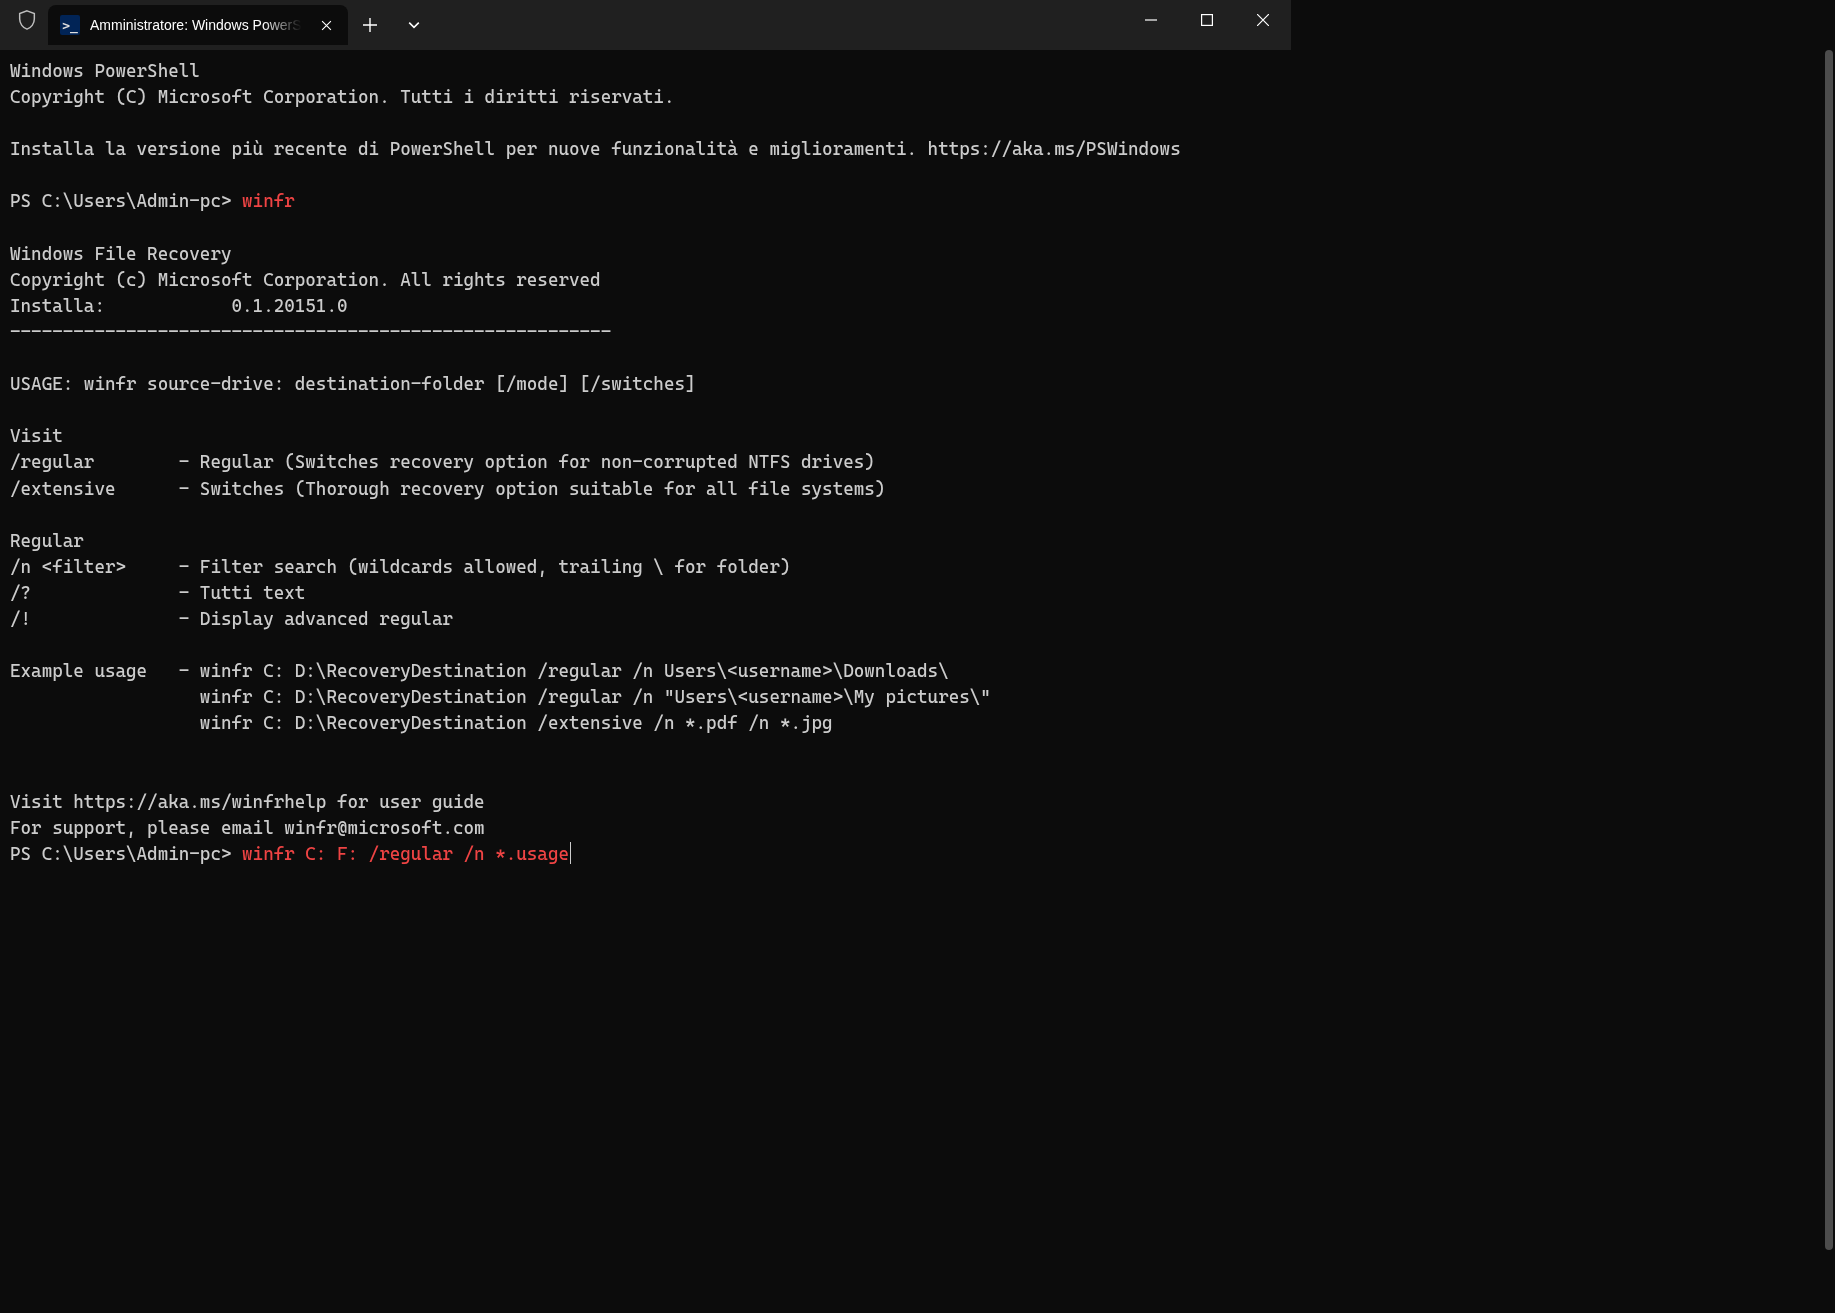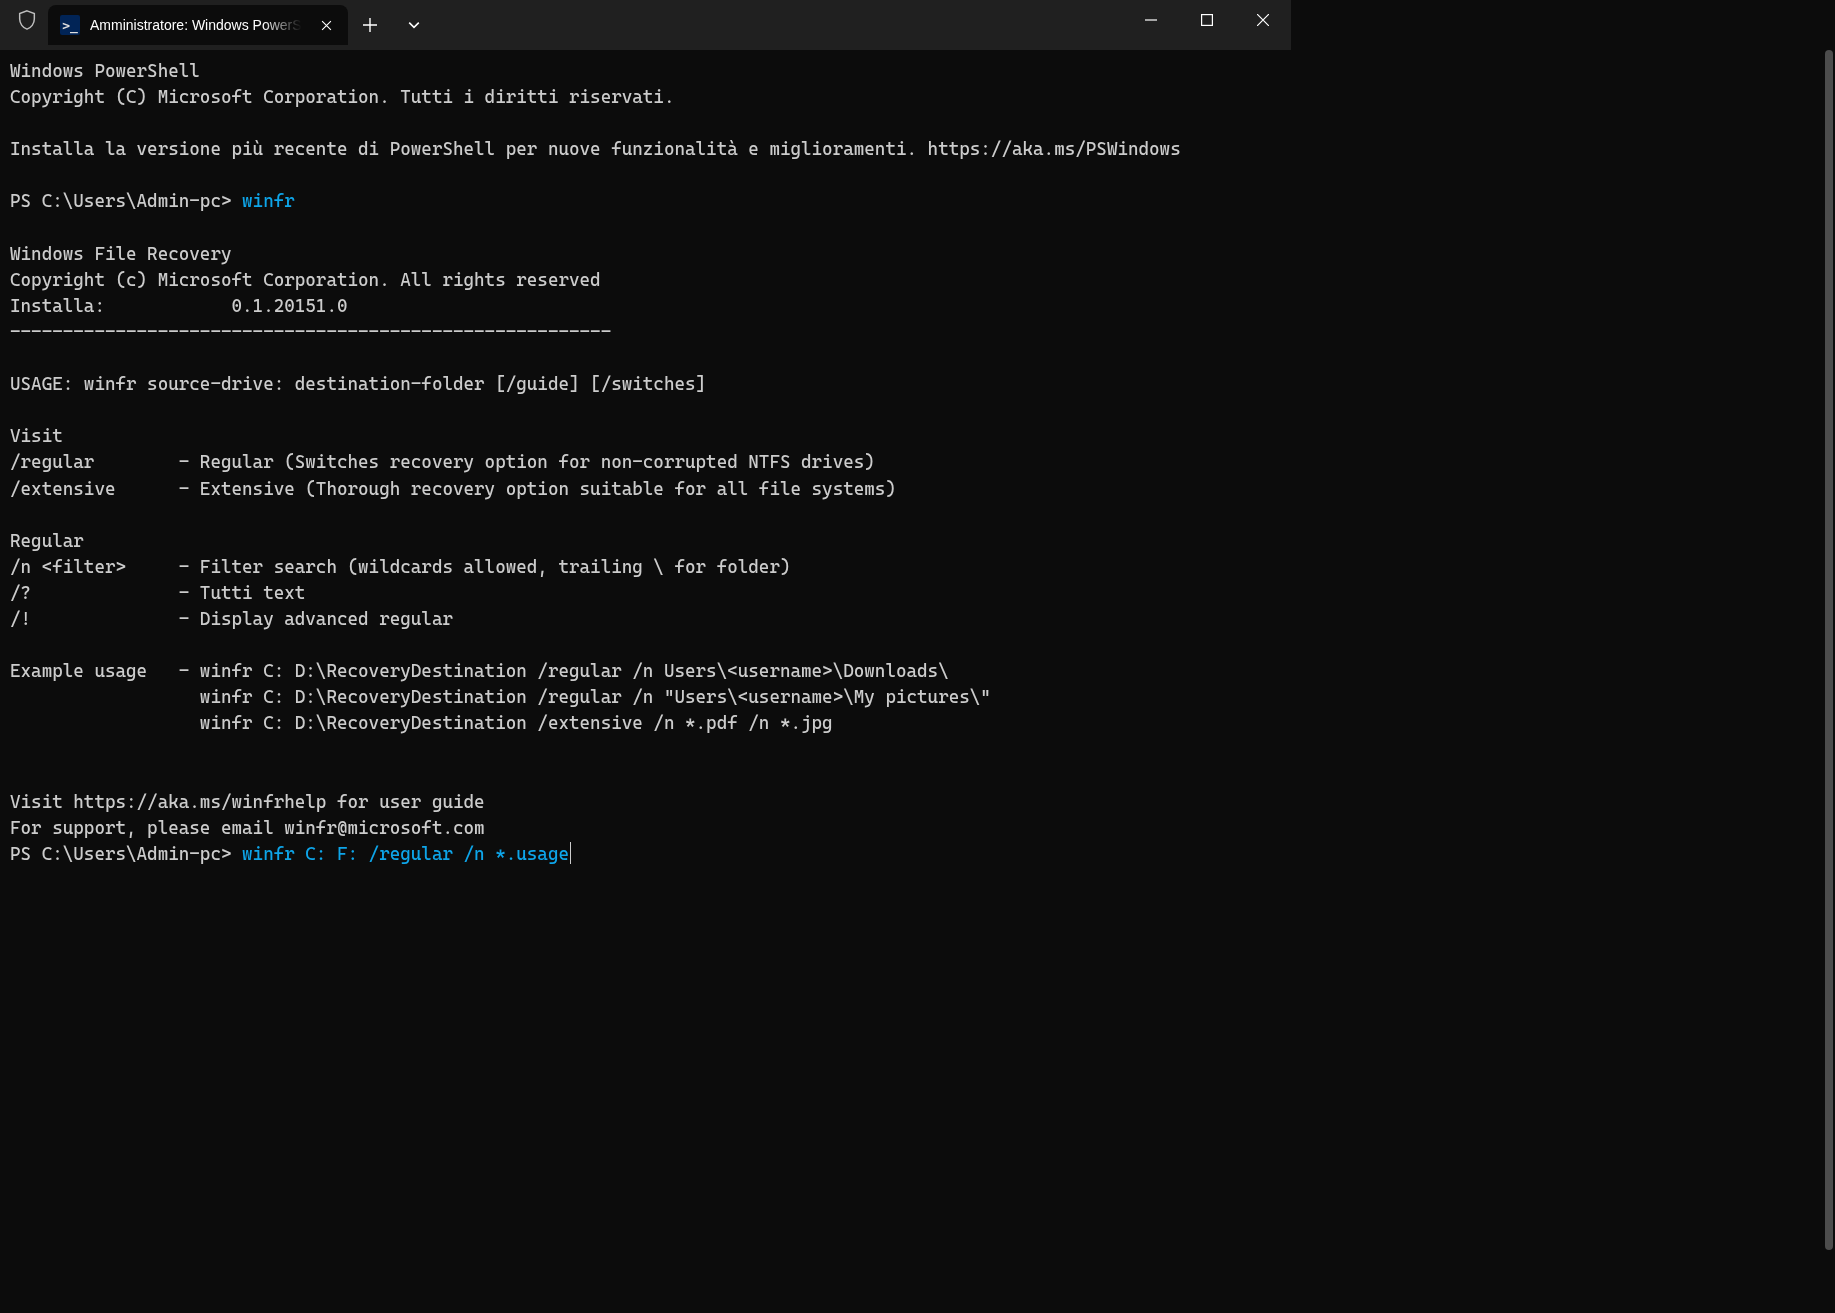--- a/index.html
+++ b/index.html
@@ -110,21 +110,21 @@
   .terminal {
     flex: 1;
     background: #0c0c0c;
     padding: 8px 10px;
     white-space: pre-wrap;
     word-break: break-all;
     line-height: 1.45;
     position: relative;
     overflow: hidden;
   }
-  .cmd { color: #0ea5e9; }
+  .cmd { color: #ef4444; }
   .caret {
     display: inline-block;
     width: 1px;
     height: 1.2em;
     background: #cccccc;
     vertical-align: text-bottom;
     margin-left: 1px;
   }
   .scrollbar {
     position: absolute;
@@ -199,25 +199,25 @@
 <span></span>
 <span>Installa la versione più recente di PowerShell per nuove funzionalità e miglioramenti. https://aka.ms/PSWindows</span>
 <span></span>
 <span>PS C:\Users\Admin-pc&gt; </span><span class="cmd">winfr</span>
 <span></span>
 <span>Windows File Recovery</span>
 <span>Copyright (c) Microsoft Corporation. All rights reserved</span>
 <span>Installa:            0.1.20151.0</span>
 <span>---------------------------------------------------------</span>
 <span></span>
-<span>USAGE: winfr source-drive: destination-folder [/guide] [/switches]</span>
+<span>USAGE: winfr source-drive: destination-folder [/mode] [/switches]</span>
 <span></span>
 <span>Visit</span>
 <span>/regular        - Regular (Switches recovery option for non-corrupted NTFS drives)</span>
-<span>/extensive      - Extensive (Thorough recovery option suitable for all file systems)</span>
+<span>/extensive      - Switches (Thorough recovery option suitable for all file systems)</span>
 <span></span>
 <span>Regular</span>
 <span>/n &lt;filter&gt;     - Filter search (wildcards allowed, trailing \ for folder)</span>
 <span>/?              - Tutti text</span>
 <span>/!              - Display advanced regular</span>
 <span></span>
 <span>Example usage   - winfr C: D:\RecoveryDestination /regular /n Users\&lt;username&gt;\Downloads\</span>
 <span>                  winfr C: D:\RecoveryDestination /regular /n "Users\&lt;username&gt;\My pictures\"</span>
 <span>                  winfr C: D:\RecoveryDestination /extensive /n *.pdf /n *.jpg</span>
 <span></span>

